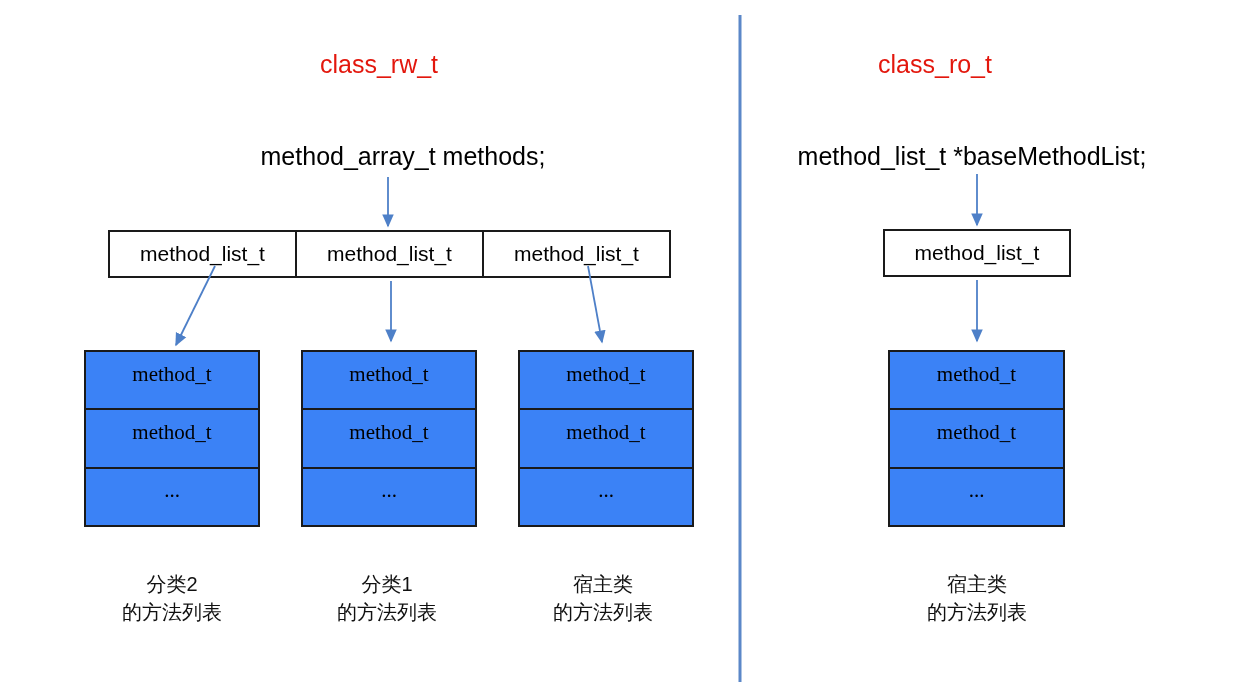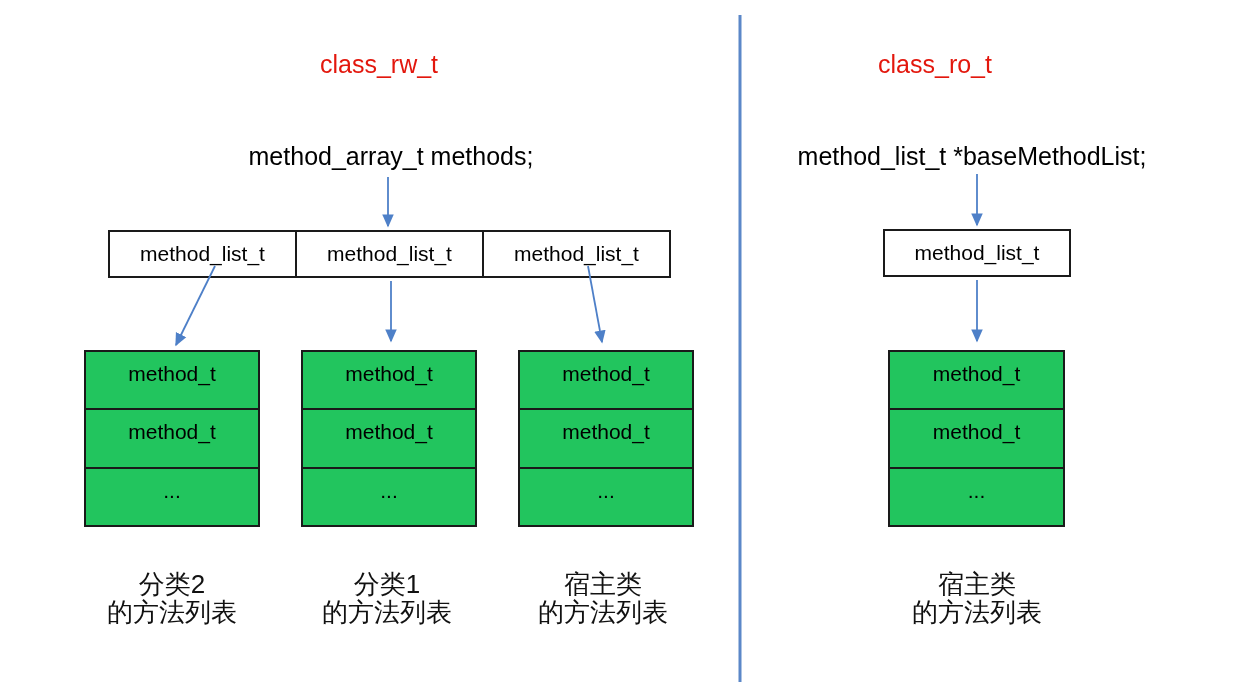--- a/index.html
+++ b/index.html
@@ -14,35 +14,35 @@
   .canvas{
     position:relative;width:1240px;height:693px;background:var(--bg);
     font-family:"Liberation Sans", sans-serif;color:var(--ink);overflow:hidden;margin-left:40px;
   }
   .title{position:absolute;text-align:center;font-size:25px;color:var(--title-red);white-space:nowrap;}
   .decl{position:absolute;text-align:center;font-size:25px;color:var(--ink);white-space:nowrap;}
   .row-box{position:absolute;display:flex;border:2px solid var(--box-border);box-sizing:border-box;background:#fff;}
   .row-cell{flex:1;display:flex;align-items:center;justify-content:center;font-size:21px;border-left:2px solid var(--box-border);white-space:nowrap;}
   .row-cell:first-child{border-left:none;}
   .single-box{position:absolute;border:2px solid var(--box-border);box-sizing:border-box;display:flex;align-items:center;justify-content:center;font-size:21px;background:#fff;}
-  .stack{position:absolute;display:flex;flex-direction:column;border:2px solid var(--box-border);box-sizing:border-box;background:#22c55e;}
+  .stack{position:absolute;display:flex;flex-direction:column;border:2px solid var(--box-border);box-sizing:border-box;background:#3b82f6;font-family:Liberation Serif, serif;}
   .stack-row{flex:1;display:flex;align-items:center;justify-content:center;font-size:21px;border-top:2px solid var(--box-border);padding-bottom:12px;box-sizing:border-box;}
   .stack-row:first-child{border-top:none;}
-  .caption{position:absolute;text-align:center;font-size:26px;line-height:28px;color:#111;}
+  .caption{position:absolute;text-align:center;font-size:20px;line-height:28px;color:#111;}
   .overlay{position:absolute;left:0;top:0;width:1240px;height:693px;pointer-events:none;}
 </style>
 </head>
 <body>
 
 <div class="canvas">
 
   <div class="title" style="left:229px;top:50px;width:220px;">class_rw_t</div>
   <div class="title" style="left:785px;top:50px;width:220px;">class_ro_t</div>
 
-  <div class="decl" style="left:171px;top:142px;width:360px;">method_array_t methods;</div>
+  <div class="decl" style="left:183px;top:142px;width:360px;">method_array_t methods;</div>
   <div class="decl" style="left:742px;top:142px;width:380px;">method_list_t *baseMethodList;</div>
 
   <div class="row-box" style="left:68px;top:230px;width:563px;height:48px;">
     <div class="row-cell">method_list_t</div>
     <div class="row-cell">method_list_t</div>
     <div class="row-cell">method_list_t</div>
   </div>
 
   <div class="stack" style="left:44px;top:350px;width:176px;height:177px;">
     <div class="stack-row">method_t</div>

